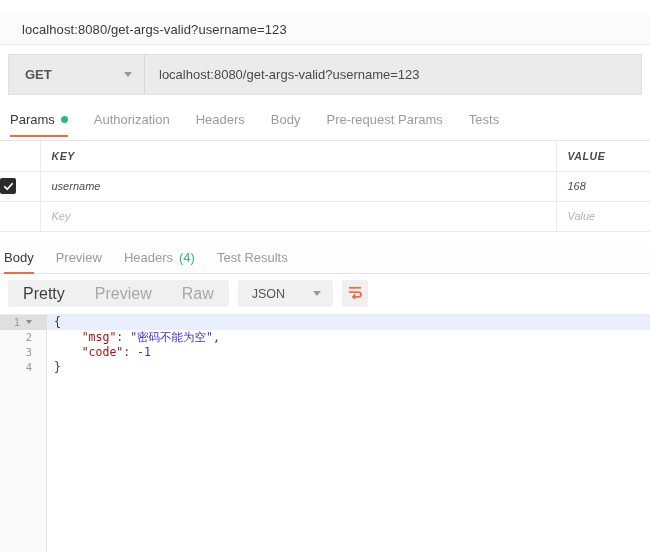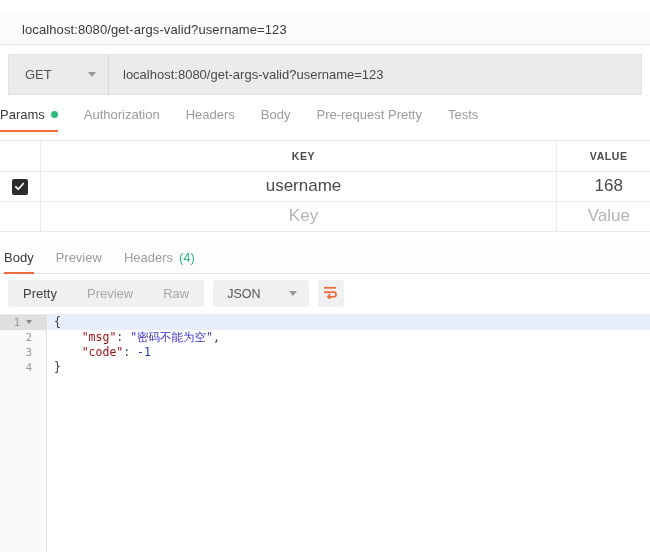--- a/index.html
+++ b/index.html
@@ -23,25 +23,26 @@
 
   
   .reqbar {
     margin: 9px 8px 0 8px;
     height: 41px;
     background: #ebebeb;
     border: 1px solid #e0e0e0;
     display: flex; align-items: stretch;
   }
   .method-box {
-    width: 100px;
+    width: 136px;
     display: flex; align-items: center; justify-content: space-between;
     padding: 0 12px 0 16px;
     border-right: 1px solid #d6d6d6;
     cursor: pointer;
+    font-weight: bold;
   }
   .method-label { font-size: 13px; color: #555; }
   .caret {
     width: 0; height: 0;
     border-left: 4.5px solid transparent;
     border-right: 4.5px solid transparent;
     border-top: 5px solid #9a9a9a;
   }
   .url-field {
     flex: 1;
@@ -49,22 +50,22 @@
     padding-left: 14px;
     font-size: 13px; color: #4a4a4a;
     background: transparent; border: none; outline: none;
     font-family: "Liberation Sans", sans-serif;
   }
 
   
   .req-tabs {
     margin-top: 12px;
     height: 34px;
-    display: flex; align-items: flex-start;
-    padding-left: 0;
+    display: flex; align-items: center;
+    padding-left: 10px;
     border-bottom: 1px solid #e4e4e4;
     background: #fff;
   }
   .tab {
     position: relative;
     font-size: 13px;
     color: #9b9b9b;
     padding: 0 0 9px 0;
     margin-right: 26px;
     cursor: pointer;
@@ -81,28 +82,29 @@
 
   
   .params-table { width: 100%; border-collapse: collapse; table-layout: fixed; }
   .params-table col.c-check { width: 40px; }
   .params-table col.c-key { width: 516px; }
   .params-table col.c-val { width: 94px; }
   .params-table th, .params-table td {
     border-bottom: 1px solid #eaeaea;
     border-right: 1px solid #eaeaea;
     height: 30px;
-    text-align: center;
+    text-align: left;
     font-weight: normal;
     padding: 0 0 0 11px;
     vertical-align: middle;
+    font-style: italic;
   }
   .params-table th { font-size: 10.5px; letter-spacing: .6px; color: #4a4a4a; font-weight: bold; }
   .params-table th.blank, .params-table td.cellcheck { padding: 0; }
-  .params-table td { font-size: 17px; color: #4a4a4a; }
+  .params-table td { font-size: 11px; color: #4a4a4a; }
   .params-table td.ph { color: #b4b4b4; }
   .params-table tr td:last-child, .params-table tr th:last-child { border-right: none; }
   .cellcheck { text-align: center; }
   .checkbox {
     width: 16px; height: 16px;
     background: #2b2b2b;
     border-radius: 2px;
     display: inline-flex; align-items: center; justify-content: center;
     cursor: pointer;
     vertical-align: middle;
@@ -129,21 +131,21 @@
     background: #fff;
     border-bottom: 1px solid #ececec;
   }
   .segment {
     background: #f0f0f0;
     border-radius: 3px;
     height: 27px;
     display: flex; align-items: center;
   }
   .seg-btn {
-    font-size: 13px; color: #a8a8a8;
+    font-size: 16px; color: #a8a8a8;
     padding: 0 15px; height: 37px;
     display: flex; align-items: center;
     cursor: pointer;
   }
   .seg-btn.active { color: #3f3f3f; }
   .fmt-select {
     background: #f0f0f0; border-radius: 3px; height: 27px;
     display: flex; align-items: center; gap: 28px;
     padding: 0 12px 0 14px; cursor: pointer; text-align: center;
   }
@@ -224,21 +226,21 @@
     <div class="tab">
       <span>Authorization</span>
     </div>
     <div class="tab">
       <span>Headers</span>
     </div>
     <div class="tab">
       <span>Body</span>
     </div>
     <div class="tab">
-      <span>Pre-request Pretty</span>
+      <span>Pre-request Params</span>
     </div>
     <div class="tab">
       <span>Tests</span>
     </div>
   </div>
 
   <table class="params-table">
     <colgroup>
         <col class="c-check">
         <col class="c-key">
@@ -275,20 +277,23 @@
     <div class="tab active">
       <span>Body</span>
     </div>
     <div class="tab">
       <span>Preview</span>
     </div>
     <div class="tab">
       <span>Headers</span>
       <span class="count">(4)</span>
     </div>
+    <div class="tab">
+      <span>Test Results</span>
+    </div>
   </div>
 
   <div class="resp-toolbar">
     <div class="segment">
       <div class="seg-btn active">Pretty</div>
       <div class="seg-btn">Preview</div>
       <div class="seg-btn">Raw</div>
     </div>
     <div class="fmt-select">
       <span class="fmt-label">JSON</span>

